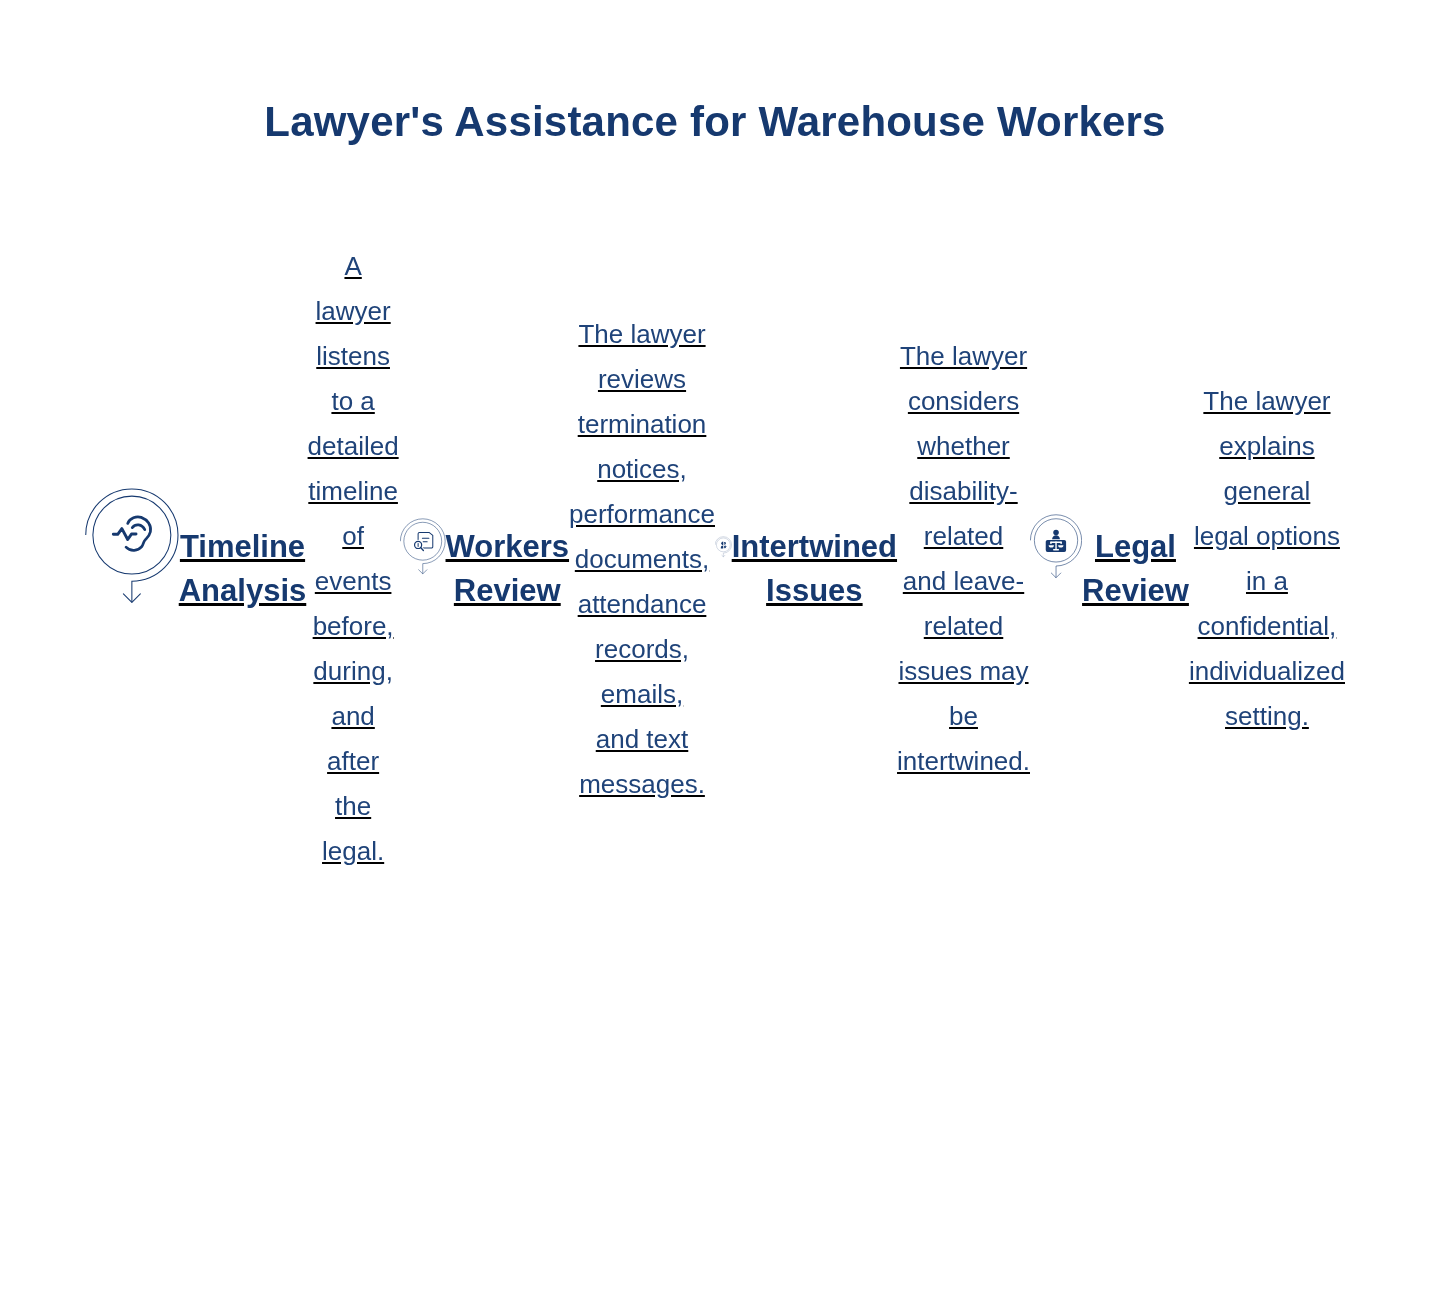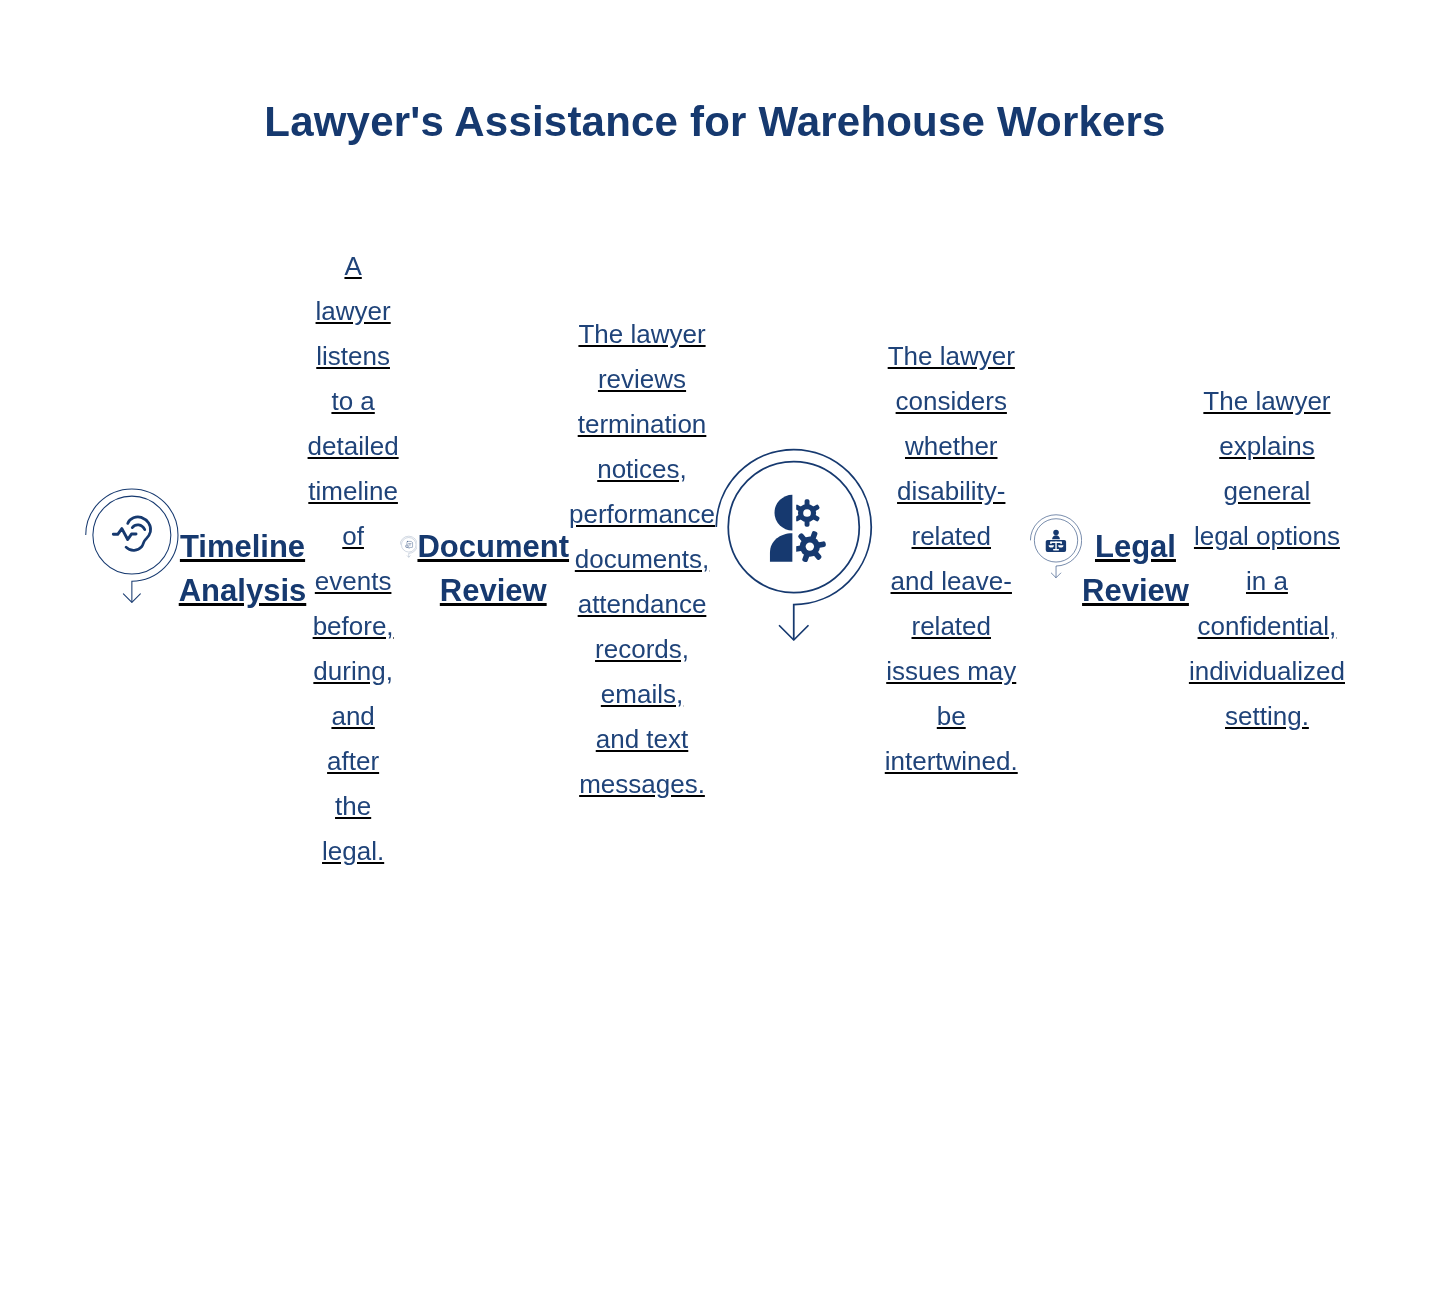--- a/index.html
+++ b/index.html
@@ -105,21 +105,21 @@
         <g transform="translate(87.5,86) scale(1.4)">
           <path class="ds" d="M34 6.5 H81 L99.5 21 V77 A7 7 0 0 1 92.5 84 H34 A7 7 0 0 1 27 77 V13.5 A7 7 0 0 1 34 6.5 Z"></path>
           <path class="db" d="M48.5 35 H80"></path>
           <path class="db" d="M52 52.5 H71.5"></path>
           <circle class="haloC" cx="27" cy="68.5" r="17.5"></circle>
           <path class="haloL" d="M39.5 81 L53 96"></path>
           <circle class="ms" cx="27" cy="68.5" r="17.5"></circle>
           <path class="mh" d="M39.5 81 L53 96"></path>
         </g>
       </svg>
-      <div class="heading">Document
+      <div class="heading">Workers
 Review</div>
       <div class="desc">The lawyer
 reviews
 termination
 notices,
 performance
 documents,
 attendance
 records, emails,
 and text
@@ -150,20 +150,22 @@
             <g>
               <rect class="fillA" x="69" y="55" width="8" height="46" rx="3" transform="rotate(20 73 78)"></rect>
               <rect class="fillA" x="69" y="55" width="8" height="46" rx="3" transform="rotate(80 73 78)"></rect>
               <rect class="fillA" x="69" y="55" width="8" height="46" rx="3" transform="rotate(140 73 78)"></rect>
               <circle class="fillA" cx="73" cy="78" r="14.5"></circle>
               <circle class="fillW" cx="73" cy="78" r="6"></circle>
             </g>
           </g>
         </g>
       </svg>
+      <div class="heading">Intertwined
+Issues</div>
       <div class="desc">The lawyer
 considers
 whether
 disability-related
 and leave-related
 issues may be
 intertwined.</div>
     </div>
 
     <div class="col">

